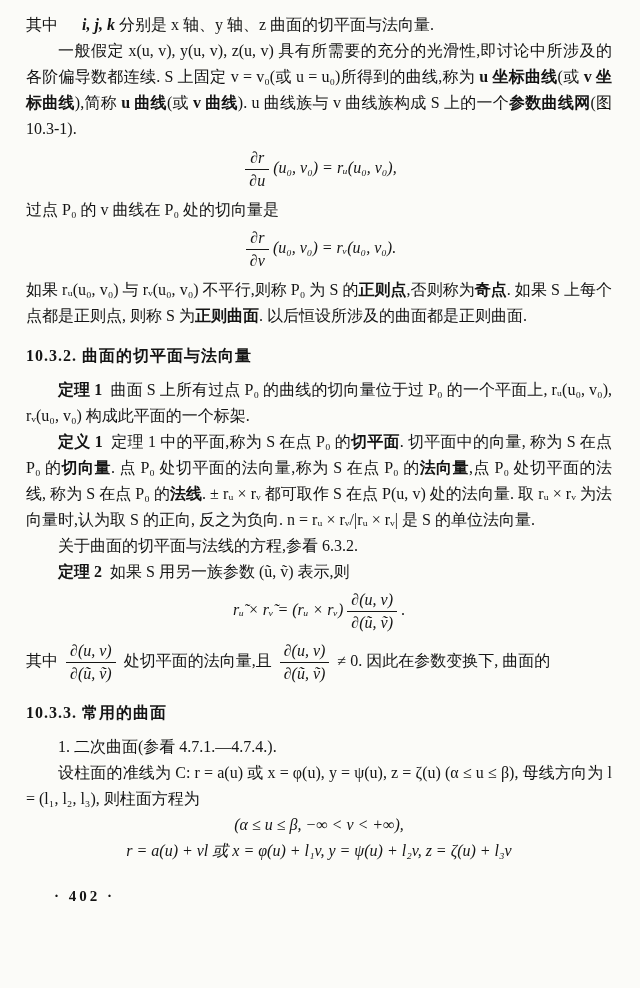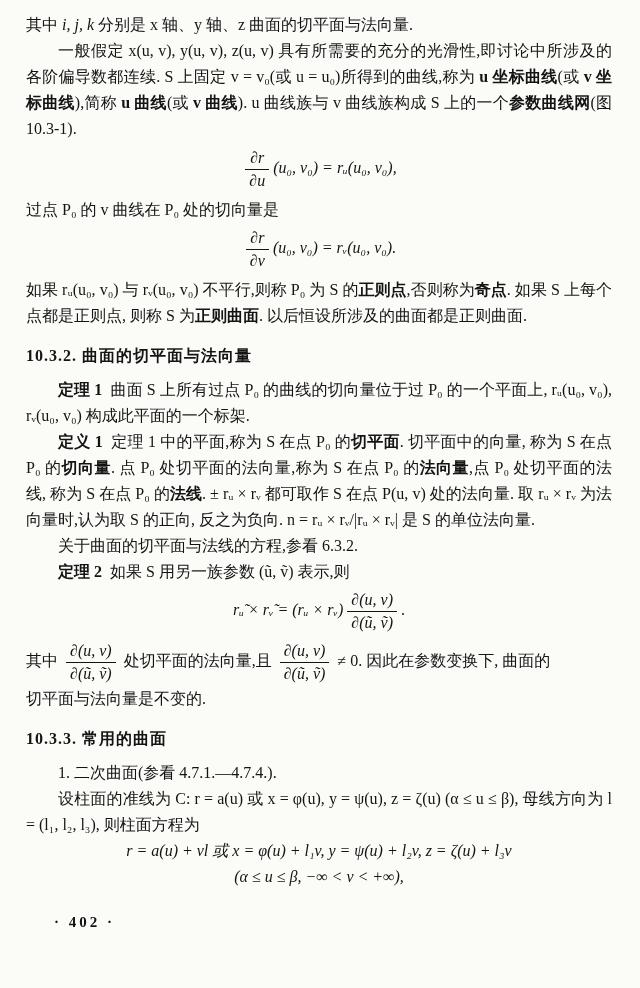--- a/index.html
+++ b/index.html
@@ -13,21 +13,21 @@
   .page {
     box-sizing: border-box;
     width: 640px; height: 988px;
     padding: 12px 28px 0 26px;
     font-size: 16px;
     line-height: 1.62;
   }
   p { margin: 0; text-align: justify; }
   .indent { text-indent: 2em; }
   .b { font-weight: bold; }
-  .bi { font-weight: normal; font-style: italic; }
+  .bi { font-weight: bold; font-style: italic; margin-left: 20px; }
   .sec-heading {
     font-size: 16px;
     font-weight: bold;
     margin: 14px 0 8px 0;
     letter-spacing: 1px;
   }
   .formula {
     text-align: center;
     margin: 4px 0 4px 0;
   }
@@ -81,29 +81,28 @@
   <p class="indent">关于曲面的切平面与法线的方程,参看 6.3.2.</p>
 
   <p class="indent"><span class="b">定理 2</span><span>&nbsp;&nbsp;</span><span>如果 S 用另一族参数 (ũ, ṽ) 表示,则</span></p>
 
   <div class="formula">
     <span class="math">rᵤ̃ × rᵥ̃ = (rᵤ × rᵥ)</span><span class="frac"><span class="num math">∂(u, v)</span><span class="den math">∂(ũ, ṽ)</span></span><span>.</span>
   </div>
 
   <p><span>其中 </span><span class="frac"><span class="num math">∂(u, v)</span><span class="den math">∂(ũ, ṽ)</span></span><span> 处切平面的法向量,且 </span><span class="frac"><span class="num math">∂(u, v)</span><span class="den math">∂(ũ, ṽ)</span></span><span> ≠ 0. 因此在参数变换下, 曲面的</span></p>
 
-  <p>切平面与法向量是不变的.</p>
 
   <div class="sec-heading">10.3.3. 常用的曲面</div>
 
   <p class="indent">1. 二次曲面(参看 4.7.1.—4.7.4.).</p>
 
 
   <p class="indent">设柱面的准线为 C: r = a(u) 或 x = φ(u), y = ψ(u), z = ζ(u) (α ≤ u ≤ β), 母线方向为 l = (l₁, l₂, l₃), 则柱面方程为</p>
 
   <div>
+    <p class="centered-line math">(α ≤ u ≤ β, −∞ &lt; v &lt; +∞),</p>
     <p class="centered-line math">r = a(u) + vl 或 x = φ(u) + l₁v, y = ψ(u) + l₂v, z = ζ(u) + l₃v</p>
-    <p class="centered-line math">(α ≤ u ≤ β, −∞ &lt; v &lt; +∞),</p>
   </div>
 
   <div class="page-number">· 402 ·</div>
 
 </div>
 
 </body></html>

